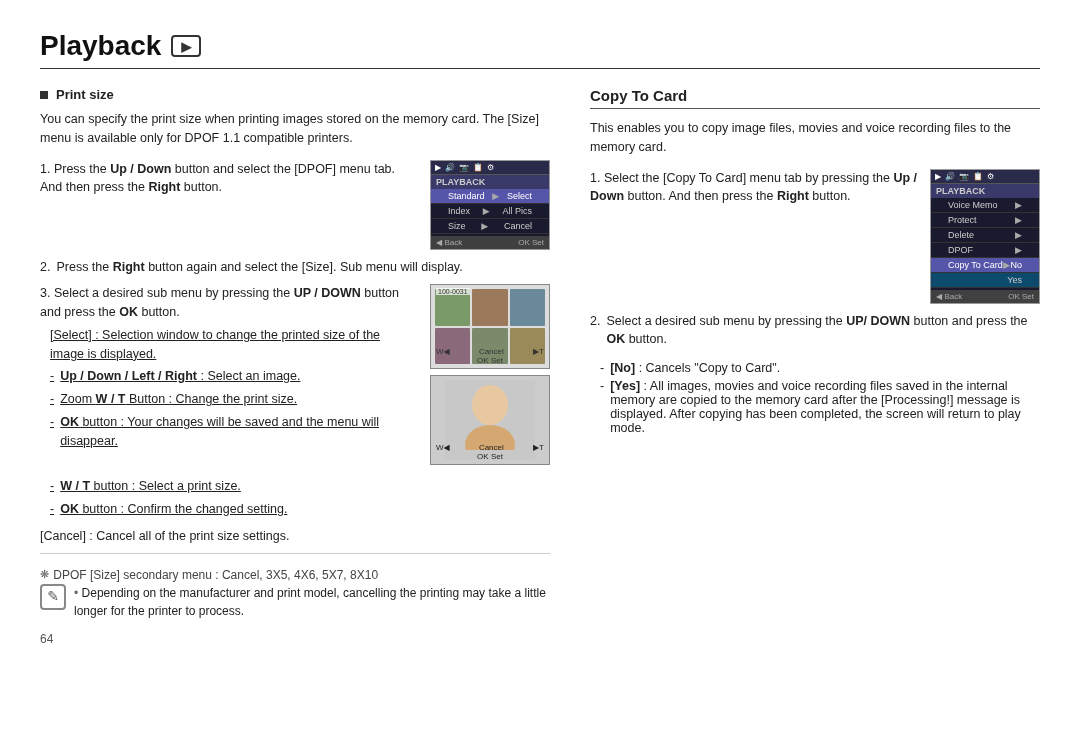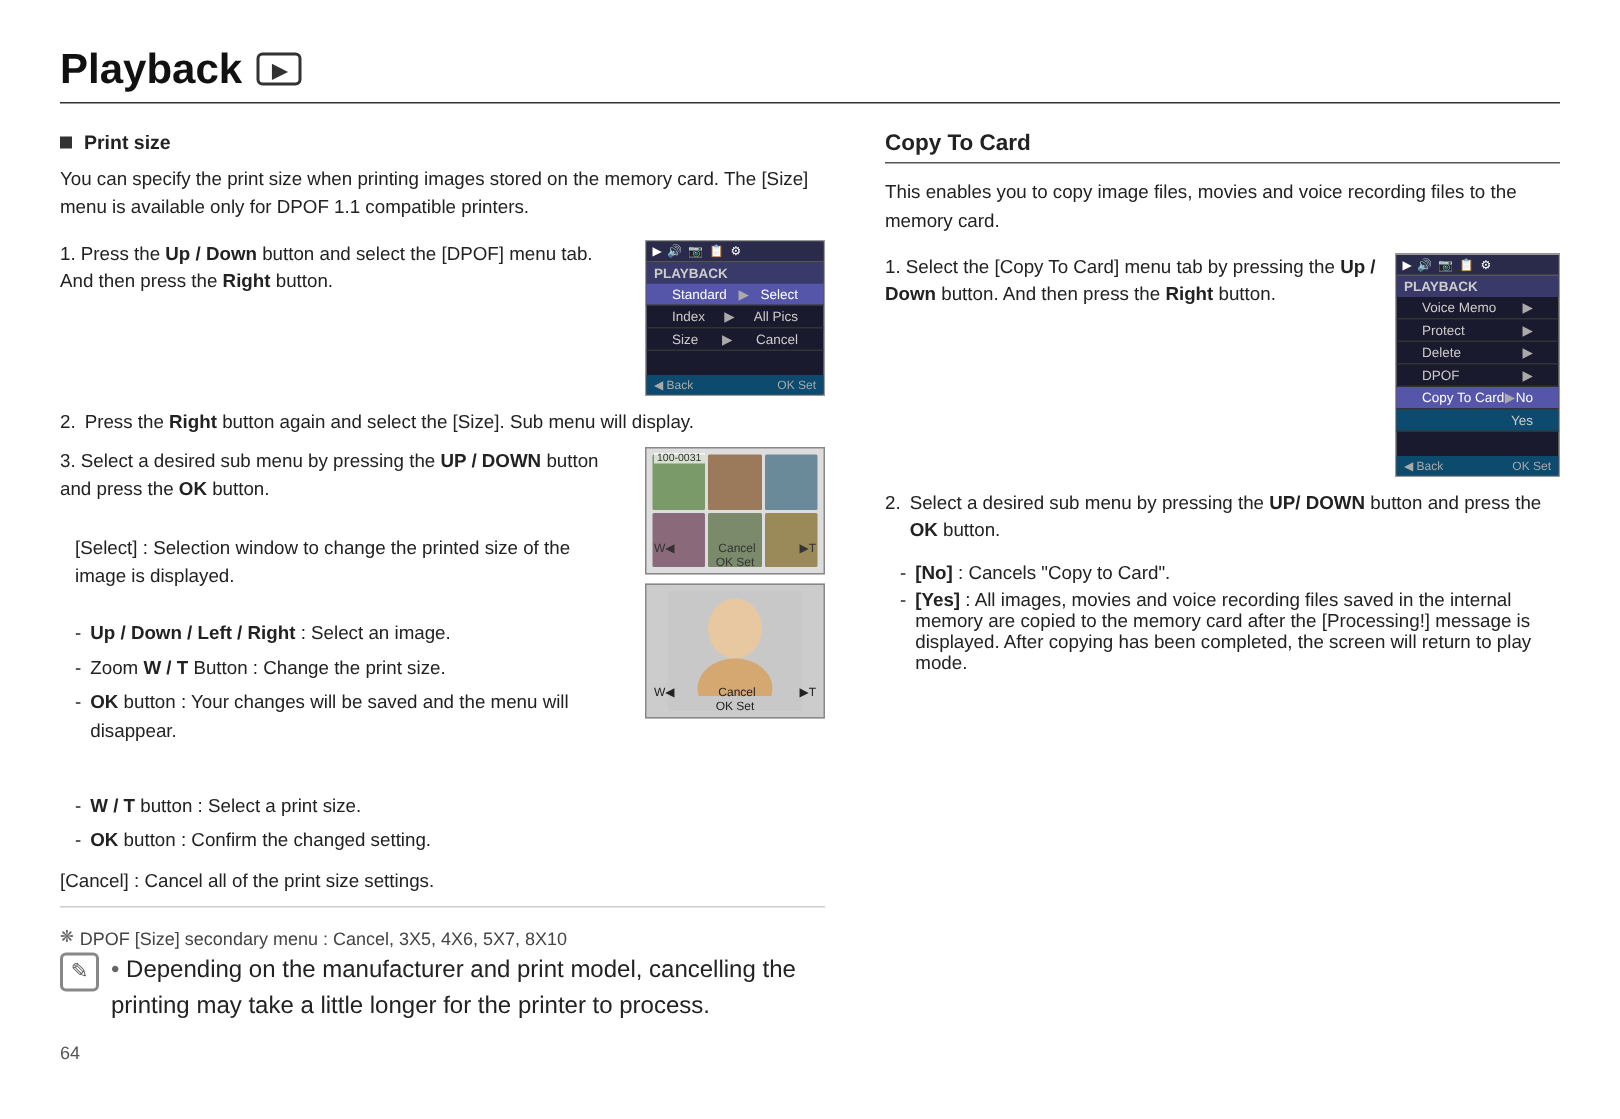--- a/index.html
+++ b/index.html
@@ -97,22 +97,23 @@
     .step-num {
       flex-shrink: 0;
       margin-right: 6px;
       font-weight: normal;
     }
     .step-content {
       flex: 1;
     }
     .sub-items {
       list-style: none;
-      margin-top: 20px;
+      margin-top: 4px;
       margin-left: 10px;
+      text-decoration: underline;
     }
     .sub-item {
       margin-bottom: 4px;
       font-size: 12.5px;
       line-height: 1.5;
       display: flex;
     }
     .dash {
       margin-right: 6px;
       flex-shrink: 0;
@@ -164,22 +165,22 @@
       background: #5555aa;
       color: #fff;
     }
     .menu-row .arrow { color: #aaa; }
     .menu-bottom {
       display: flex;
       justify-content: space-between;
       padding: 2px 5px;
       font-size: 8px;
       color: #aaa;
-      background: #0c4a6e;
-      margin-top: 16px;
+      background: #404040;
+      margin-top: 2px;
     }
     .photo-grid {
       width: 120px;
       height: 85px;
       border: 1px solid #888;
       background: #ddd;
       margin-left: 10px;
       flex-shrink: 0;
       position: relative;
       overflow: hidden;
@@ -264,21 +265,21 @@
       border-radius: 4px;
       display: flex;
       align-items: center;
       justify-content: center;
       font-size: 14px;
       color: #555;
       flex-shrink: 0;
       margin-right: 8px;
     }
     .note-text {
-      font-size: 16px;
+      font-size: 12px;
       line-height: 1.5;
     }
     .dpof-note {
       margin-top: 4px;
       font-size: 12px;
       color: #444;
       display: flex;
       align-items: flex-start;
     }
     .aster { margin-right: 4px; color: #666; font-size: 11px; }

